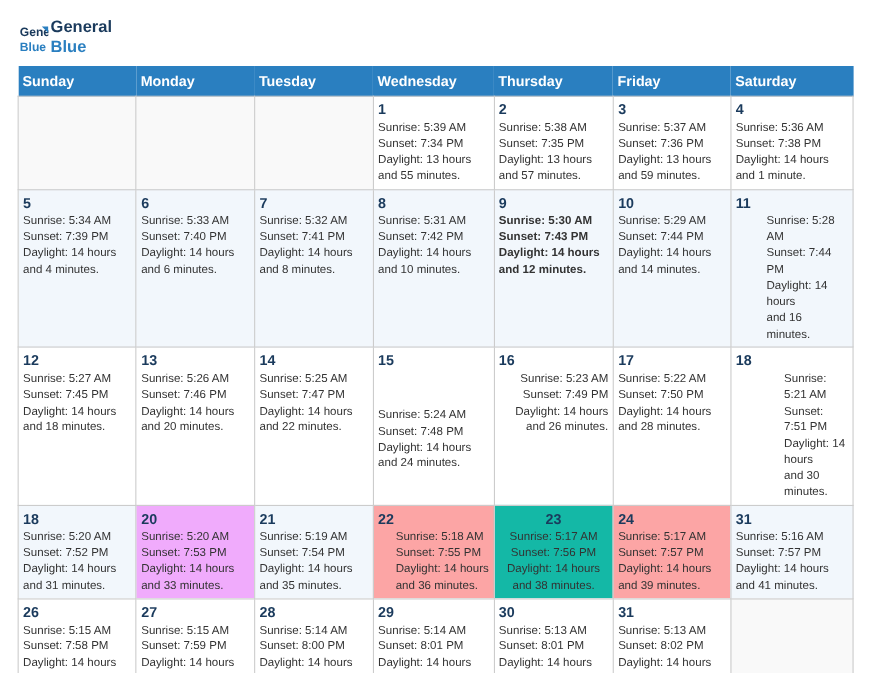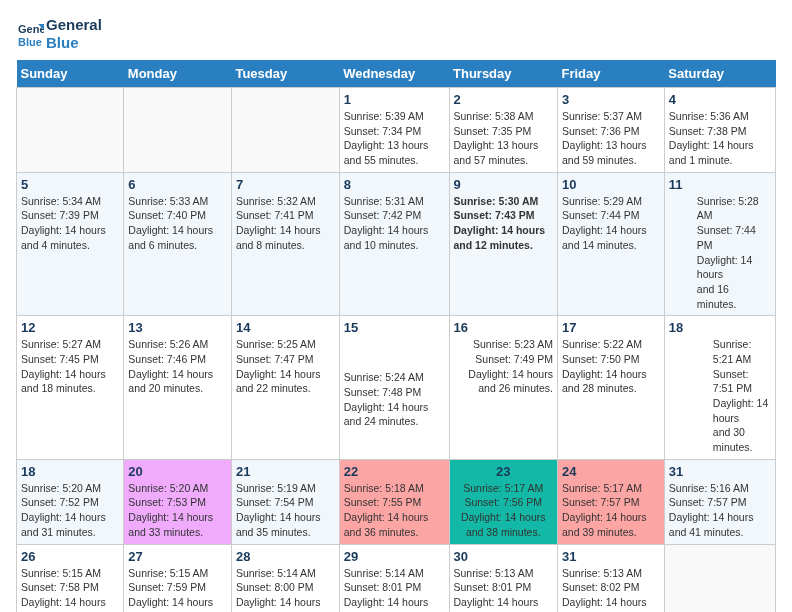--- a/index.html
+++ b/index.html
@@ -265,21 +265,21 @@
         </td>
         <td style="background-color: rgb(242, 247, 252); margin-left: 48px;">
           <span class="day-num">21</span>
           <div class="day-info" style="white-space: pre-line;">Sunrise: 5:19 AM
 Sunset: 7:54 PM
 Daylight: 14 hours
 and 35 minutes.</div>
         </td>
         <td style="background-color: #fca5a5;">
           <span class="day-num">22</span>
-          <div class="day-info" style="white-space: pre-line;">Sunrise: 5:18 AM
+          <div class="day-info" style="white-space: pre-line; margin-left: 16px;">Sunrise: 5:18 AM
 Sunset: 7:55 PM
 Daylight: 14 hours
 and 36 minutes.</div>
         </td>
         <td style="background-color: #14b8a6; text-align: center;">
           <span class="day-num">23</span>
           <div class="day-info" style="white-space: pre-line;">Sunrise: 5:17 AM
 Sunset: 7:56 PM
 Daylight: 14 hours
 and 38 minutes.</div>

